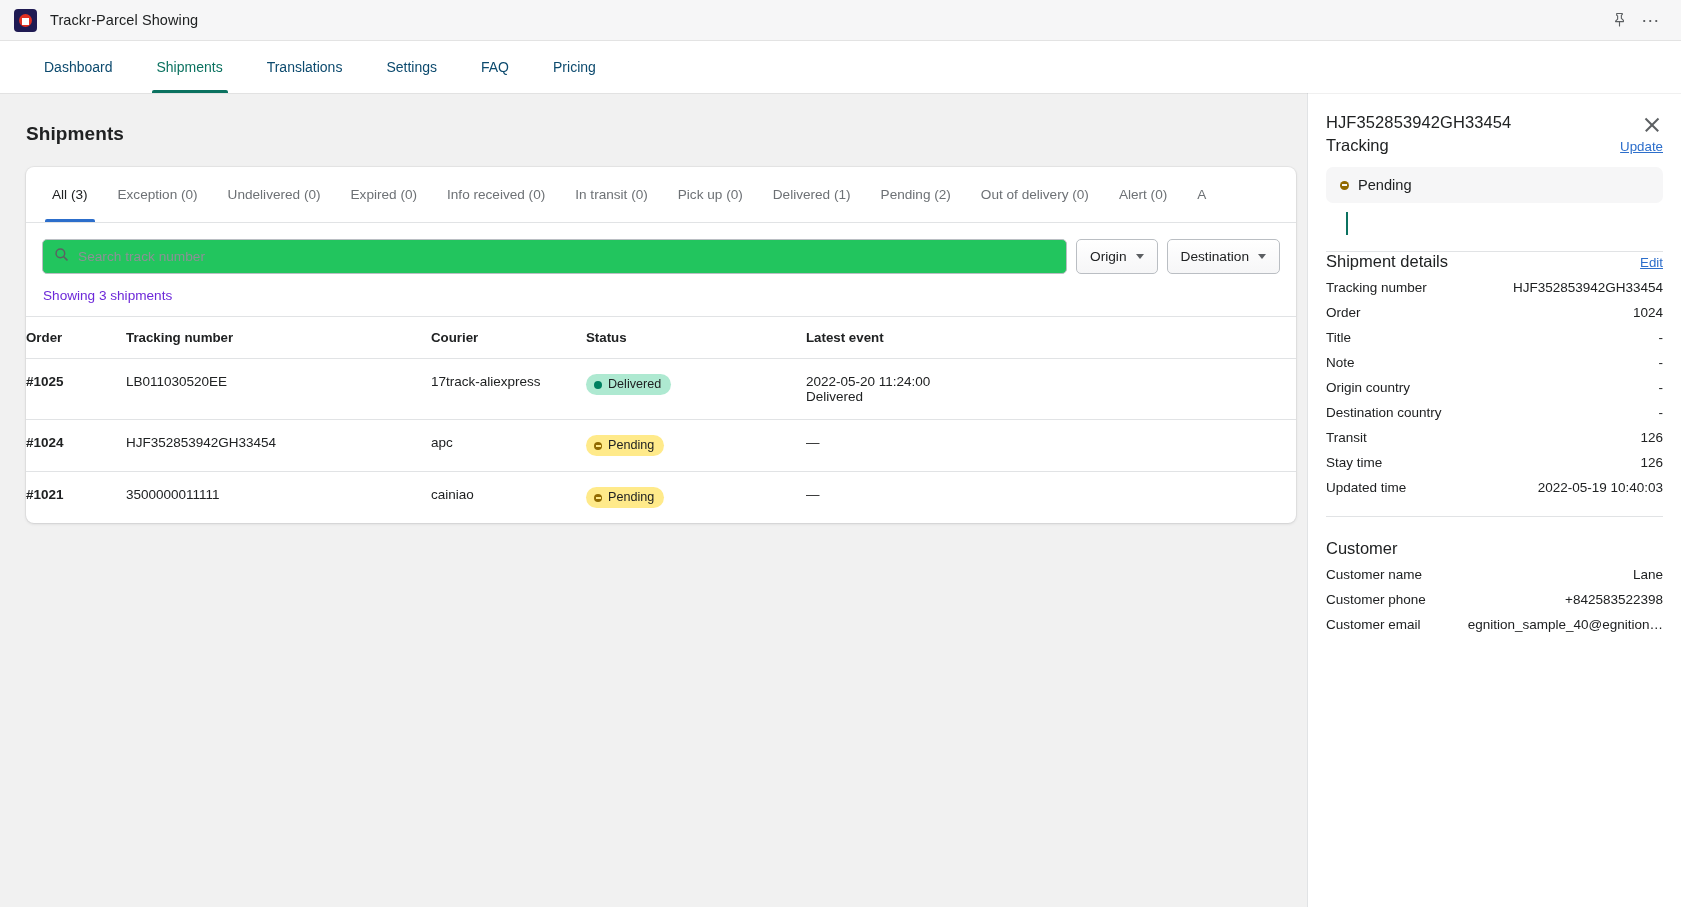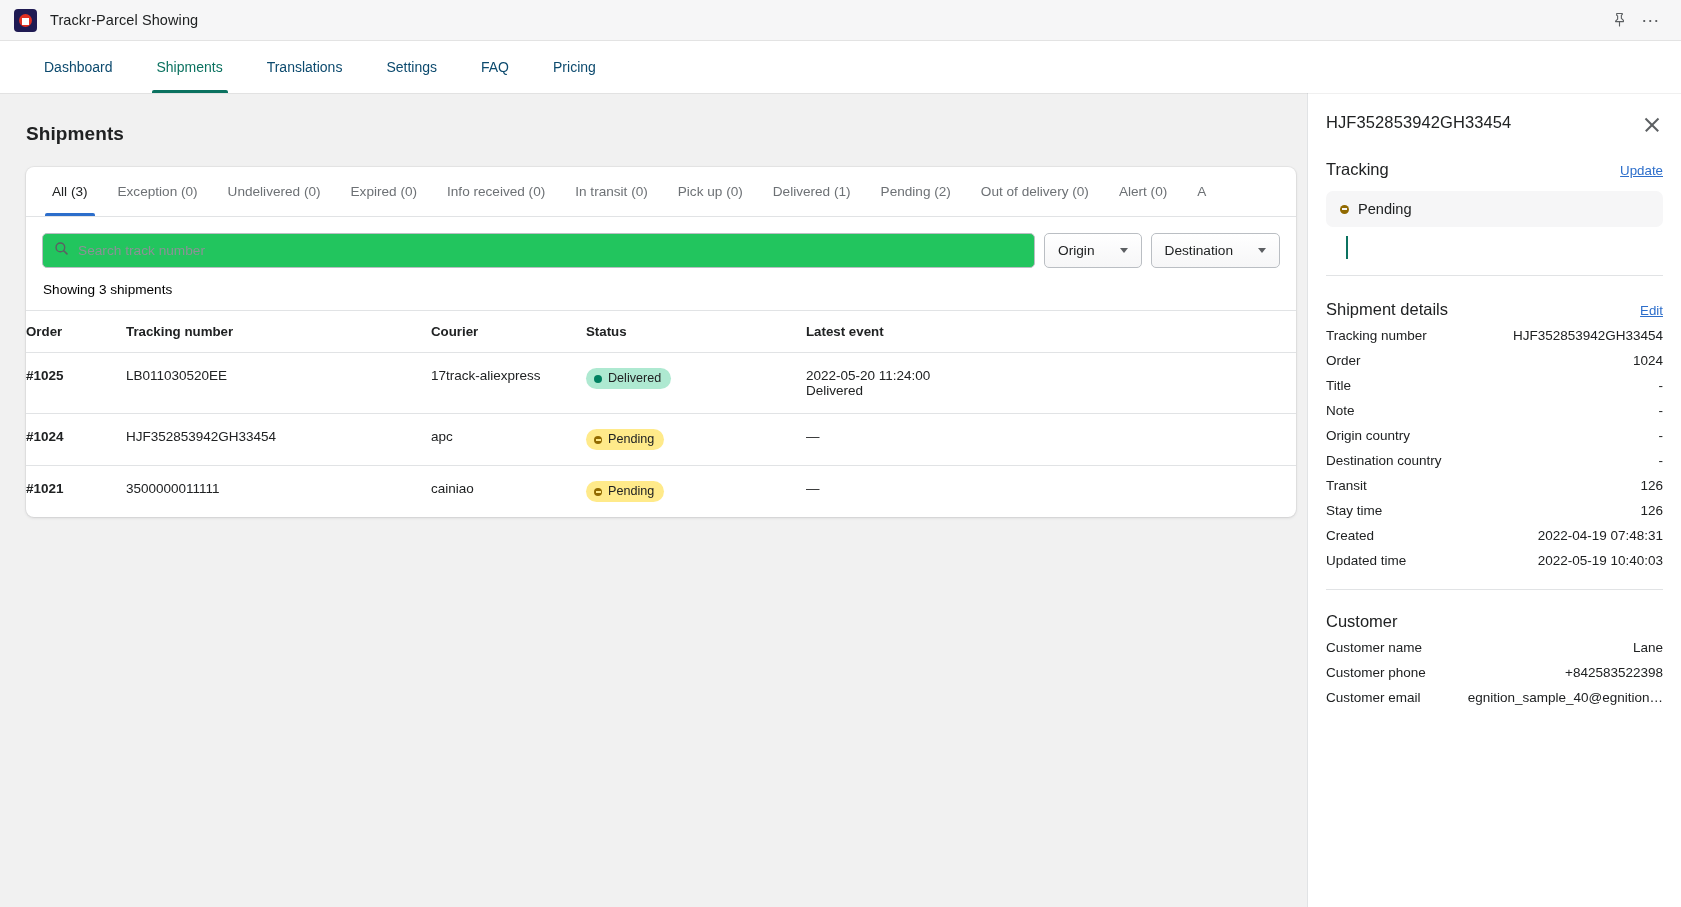--- a/index.html
+++ b/index.html
@@ -111,21 +111,21 @@
     background: #ffffff;
     border-radius: 8px;
     box-shadow: 0 0 0 1px rgba(63,63,68,0.05), 0 1px 3px rgba(63,63,68,0.15);
     overflow: hidden;
   }
 
   
   .ftabs {
     display: flex;
     align-items: stretch;
-    height: 50px;
+    height: 56px;
     border-bottom: 1px solid #e1e3e5;
     padding-left: 11px;
     overflow: hidden;
   }
   .ftab {
     display: flex; align-items: center;
     padding: 0 15px;
     font-size: 13.6px;
     color: #6d7175;
     cursor: pointer;
@@ -168,38 +168,38 @@
     font-family: "Liberation Sans", sans-serif;
     background: transparent;
   }
   .searchbox input::placeholder { color: #8c9196; }
   .filterbtn {
     height: 35px;
     border: 1px solid #babec3;
     border-radius: 5px;
     background: linear-gradient(180deg,#fff,#f6f6f7);
     display: flex; align-items: center;
-    gap: 25px;
+    gap: 9px;
     padding: 0 13px;
     font-size: 13.7px;
     color: #202223;
     cursor: pointer;
     white-space: nowrap;
   }
   .caret {
     width: 0; height: 0;
     border-left: 4.5px solid transparent;
     border-right: 4.5px solid transparent;
     border-top: 5px solid #5c5f62;
   }
 
   .showing {
     padding: 14px 16px 13px 17px;
     font-size: 13.6px;
-    color: #000000;
+    color: #6d28d9;
   }
 
   
   table.ship {
     width: 100%;
     border-collapse: collapse;
   }
   table.ship th {
     text-align: left;
     font-size: 13.3px;
@@ -286,21 +286,20 @@
     width: 18px; height: 1.6px;
     background: #5c5f62;
   }
   .close-icon::before { transform: rotate(45deg); }
   .close-icon::after  { transform: rotate(-45deg); }
 
   .sec-head {
     display: flex;
     align-items: baseline;
     justify-content: space-between;
-    margin-top: 24px;
   }
   .sec-title {
     font-size: 16.5px;
     color: #202223;
   }
   .link {
     font-size: 13.3px;
     color: #2c6ecb;
     text-decoration: underline;
     cursor: pointer;
@@ -579,24 +578,20 @@
       </div>
       <div class="kv">
         <span class="k">Transit</span>
         <span class="v">126</span>
       </div>
       <div class="kv">
         <span class="k">Stay time</span>
         <span class="v">126</span>
       </div>
       <div class="kv">
-        <span class="k">Created</span>
-        <span class="v">2022-04-19 07:48:31</span>
-      </div>
-      <div class="kv">
         <span class="k">Updated time</span>
         <span class="v">2022-05-19 10:40:03</span>
       </div>
     </div>
 
     <div class="divider"></div>
     <div class="sec-title-plain">Customer</div>
 
     <div class="kv-list">
       <div class="kv">

